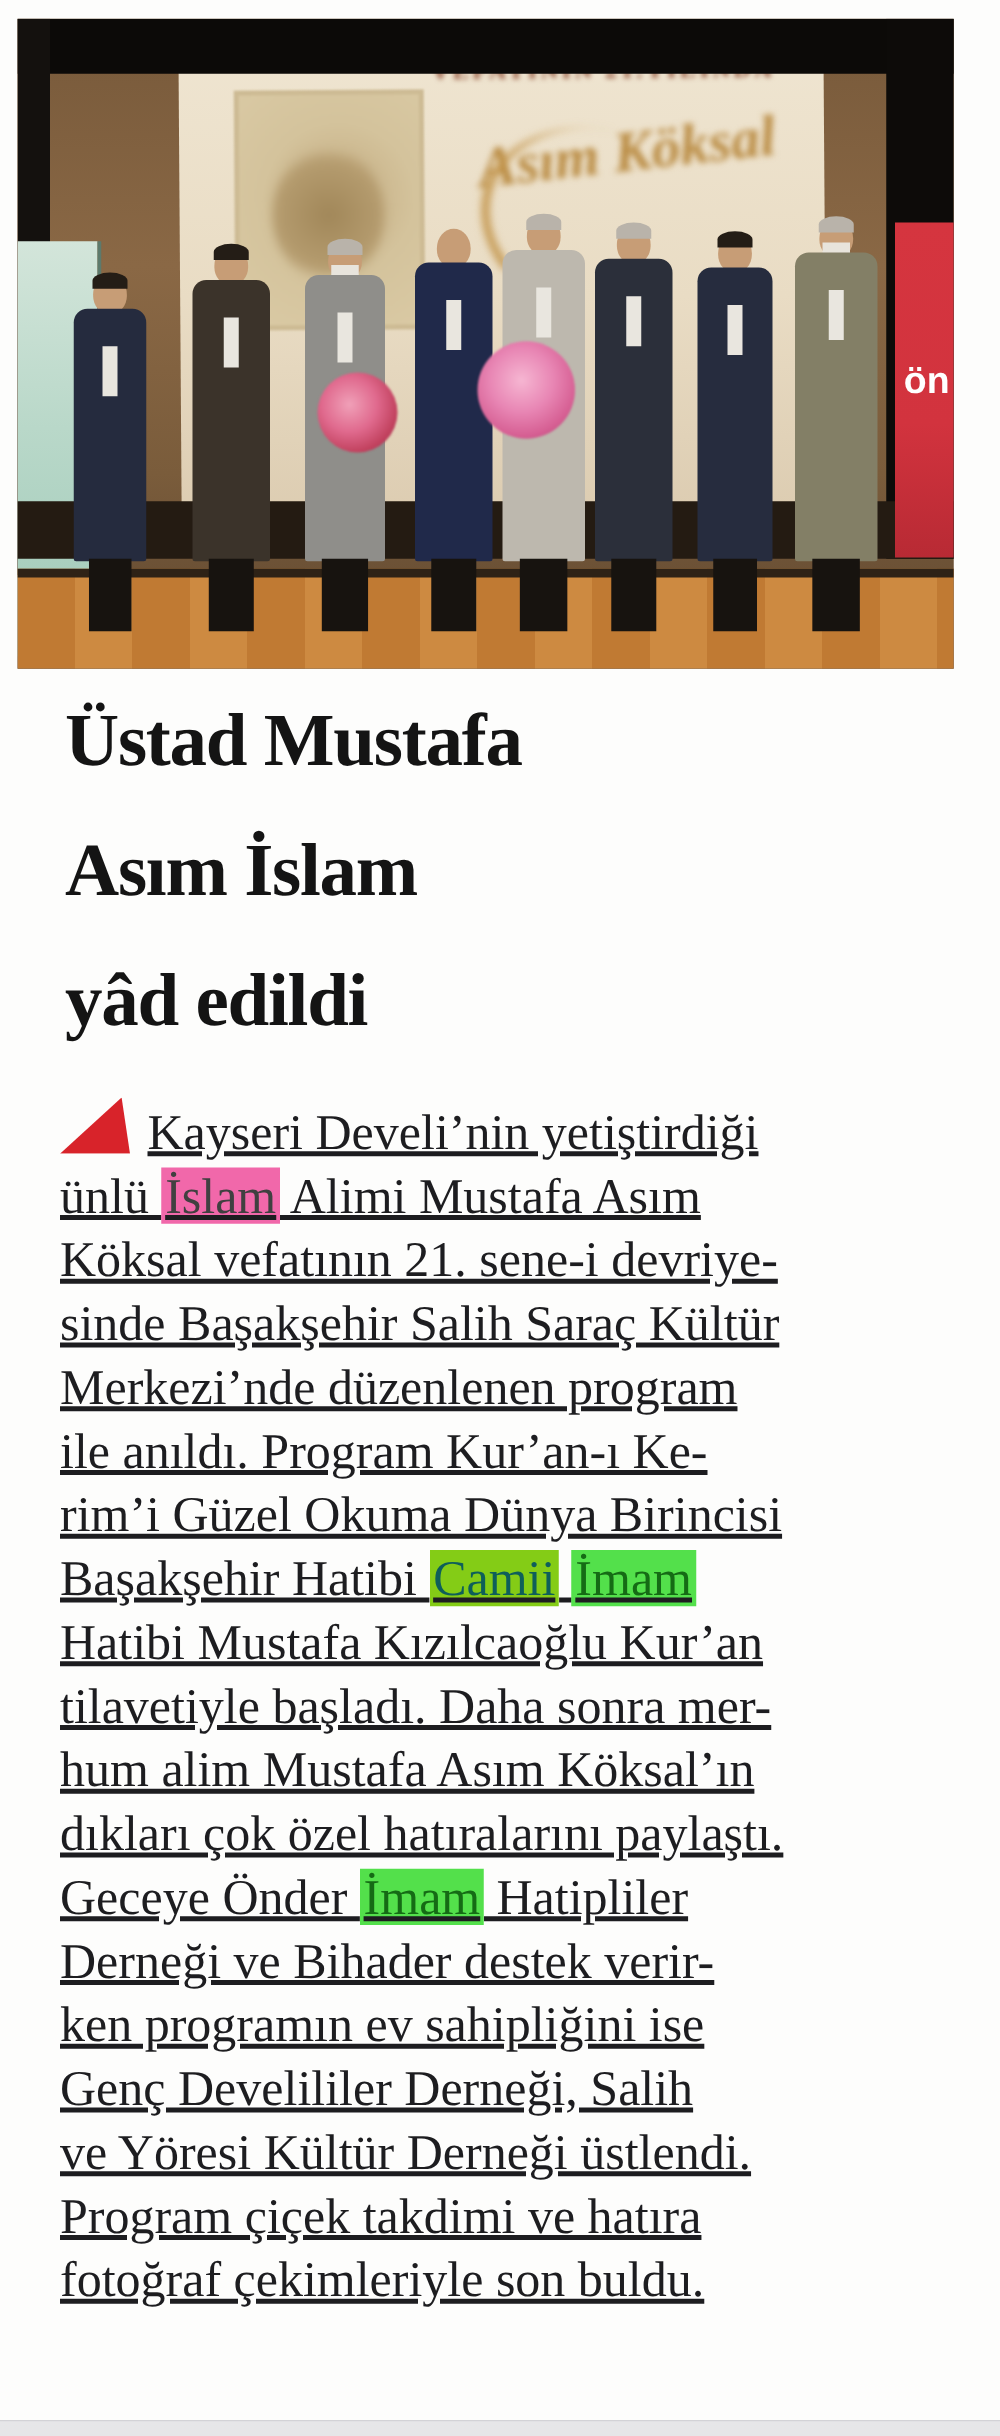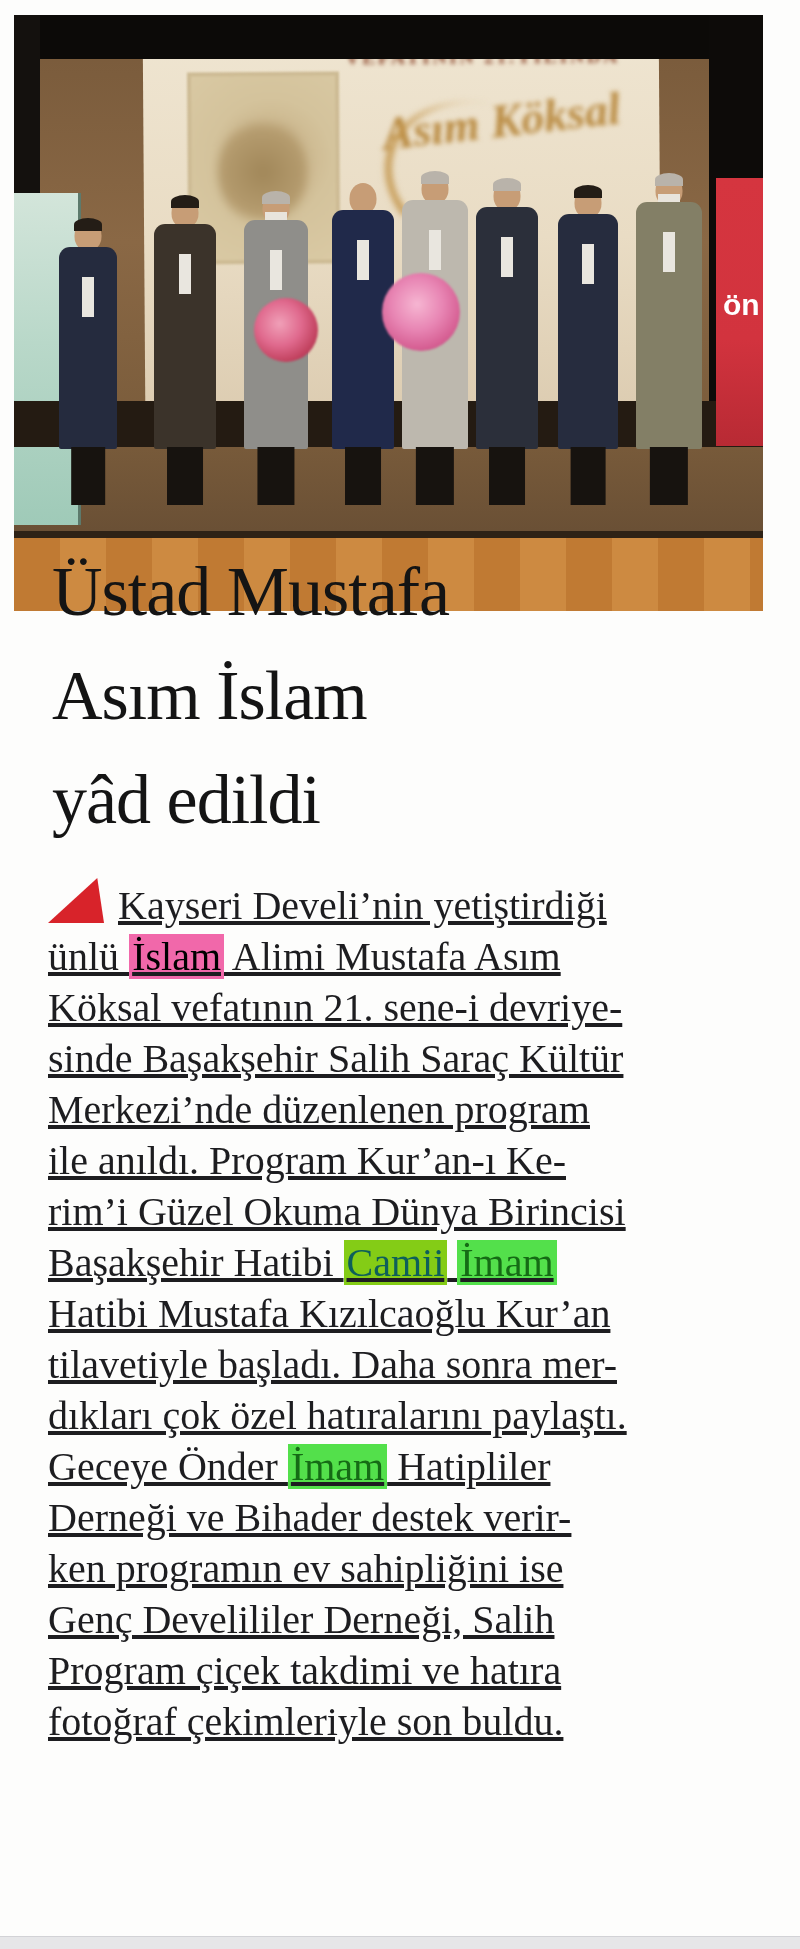--- a/index.html
+++ b/index.html
@@ -5,21 +5,21 @@
   html,body{margin:0;padding:0;}
   body{
     width:800px;height:1949px;position:relative;overflow:hidden;
     background:#fefefe;
     font-family:"Liberation Serif","DejaVu Serif",serif;
   }
   .page{position:absolute;inset:0;background:#fdfdfc;}
 
   
   .photo{
-    position:absolute;left:14px;top:15px;width:749px;height:596px;
+    position:absolute;left:14px;top:15px;width:749px;height:520px;
     overflow:hidden;
     background:linear-gradient(180deg,#77593a 0%,#8a6845 38%,#7a5c3b 70%,#5d4630 100%);
   }
   .ceiling{position:absolute;top:0;left:0;right:0;height:44px;background:#0c0a08;}
   .left-dark{position:absolute;top:0;left:0;width:26px;height:445px;background:#14110e;}
   .right-dark{position:absolute;top:0;right:0;width:54px;height:432px;background:#0d0b09;}
   .screen{
     position:absolute;left:130px;top:16px;width:516px;height:376px;
     background:linear-gradient(180deg,#efe5d1 0%,#e9dcc4 55%,#ddcdb2 100%);
     transform:rotate(-0.4deg);
@@ -105,21 +105,21 @@
   }
   .bouquet.b2{
     left:368px;top:258px;width:78px;height:78px;
     background:radial-gradient(circle at 45% 40%,#f6b6d2 0%,#e886b4 40%,#d65f93 70%,#a03f68 100%);
     filter:blur(1px);
   }
 
   
   .headline{
     position:absolute;left:52px;top:540px;width:710px;
-    font-weight:normal;font-size:70px;line-height:104px;color:#141414;
+    font-weight:bold;font-size:60px;line-height:104px;color:#141414;
     letter-spacing:-1px;white-space:pre;
   }
   .body-text{
     position:absolute;left:48px;top:878px;width:712px;
     font-size:40px;line-height:51px;color:#1d1d20;
   }
   .line{white-space:pre;text-decoration:underline;}
   .tri{
     display:inline-block;width:56px;height:45px;margin-right:14px;
     vertical-align:-4px;
@@ -225,32 +225,34 @@
     </div>
 
     <div class="bouquet b1"></div>
     <div class="bouquet b2"></div>
   </div>
 
   <div class="headline"><div>Üstad Mustafa</div><div>Asım İslam</div><div>yâd edildi</div></div>
 
   <div class="body-text">
       <div class="line"><span class="tri" style="background: rgb(216, 35, 42);"></span><span>Kayseri Develi’nin yetiştirdiği</span></div>
-      <div class="line"><span>ünlü </span><span class="hl" style="background: rgb(241, 104, 170); color: #000000;">İslam</span><span> Alimi Mustafa Asım</span></div>
+      <div class="line"><span>ünlü </span><span class="hl" style="background: rgb(241, 104, 170); color: #404040;">İslam</span><span> Alimi Mustafa Asım</span></div>
       <div class="line"><span>Köksal vefatının 21. sene-i devriye-</span></div>
       <div class="line"><span>sinde Başakşehir Salih Saraç Kültür</span></div>
       <div class="line"><span>Merkezi’nde düzenlenen program</span></div>
       <div class="line"><span>ile anıldı. Program Kur’an-ı Ke-</span></div>
       <div class="line"><span>rim’i Güzel Okuma Dünya Birincisi</span></div>
       <div class="line"><span>Başakşehir Hatibi </span><span class="hl" style="background: #84cc16; color: rgb(14, 95, 90);">Camii</span><span> </span><span class="hl" style="background: rgb(83, 224, 75); color: rgb(21, 107, 21);">İmam</span></div>
       <div class="line"><span>Hatibi Mustafa Kızılcaoğlu Kur’an</span></div>
       <div class="line"><span>tilavetiyle başladı. Daha sonra mer-</span></div>
+      <div class="line"><span>hum alim Mustafa Asım Köksal’ın</span></div>
       <div class="line"><span>dıkları çok özel hatıralarını paylaştı.</span></div>
       <div class="line"><span>Geceye Önder </span><span class="hl" style="background: rgb(83, 224, 75); color: rgb(21, 107, 21);">İmam</span><span> Hatipliler</span></div>
       <div class="line"><span>Derneği ve Bihader destek verir-</span></div>
       <div class="line"><span>ken programın ev sahipliğini ise</span></div>
       <div class="line"><span>Genç Develililer Derneği, Salih</span></div>
+      <div class="line"><span>ve Yöresi Kültür Derneği üstlendi.</span></div>
       <div class="line"><span>Program çiçek takdimi ve hatıra</span></div>
       <div class="line"><span>fotoğraf çekimleriyle son buldu.</span></div>
     </div>
 
   <div class="footer-bar"></div>
 </div>
 
 </body></html>

